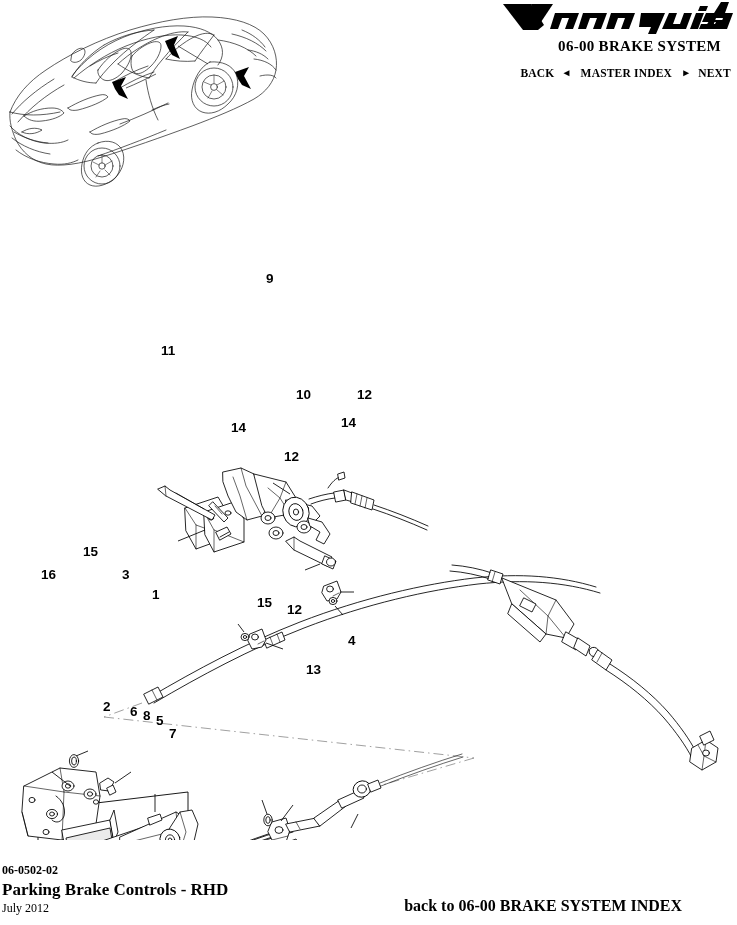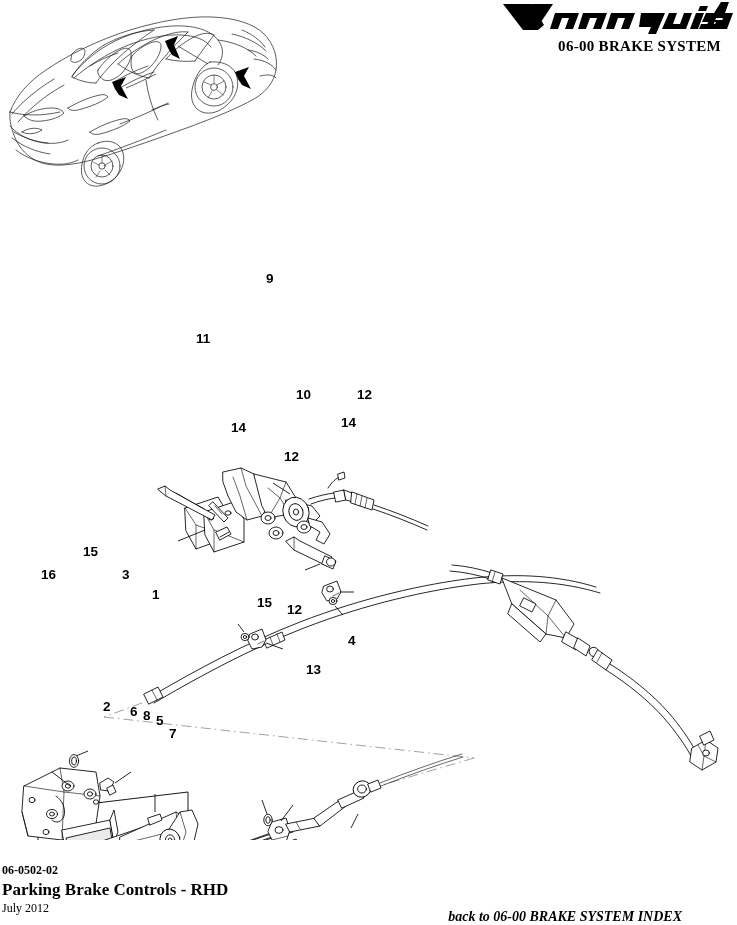--- a/index.html
+++ b/index.html
@@ -47,23 +47,23 @@
     color:#000;line-height:1;white-space:nowrap;
   }
 
   
   .footer{position:absolute;left:0;bottom:0;width:685px;height:60px;}
   .ft-left{position:absolute;left:2px;bottom:8px;line-height:1.32;}
   .ft-code{font-family:"Liberation Serif",serif;font-weight:bold;font-size:12px;}
   .ft-name{font-family:"Liberation Serif",serif;font-weight:bold;font-size:17px;}
   .ft-date{font-family:"Liberation Serif",serif;font-size:12px;}
   .ft-link{
-    position:absolute;right:3px;bottom:0;
-    font-family:"Liberation Serif",serif;font-weight:bold;font-size:14px;
-    cursor:pointer;white-space:nowrap;font-style:italic;
+    position:absolute;right:3px;bottom:10px;
+    font-family:"Liberation Serif",serif;font-weight:bold;font-size:16px;
+    cursor:pointer;white-space:nowrap;
   }
 </style>
 </head>
 <body>
 
 <div class="page">
 
   <div class="hdr-car">
     <svg viewBox="0 0 290 190" width="290" height="190" aria-hidden="true">
       <g fill="none" stroke="#1a1a1a" stroke-width="0.7" stroke-linejoin="round" stroke-linecap="round">
@@ -199,20 +199,21 @@
         <path d="M197 6 L205 6 L203 11 L195 11 Z" transform="translate(2,0)"></path>
 
         <path d="M204 13 L226 13 L224 18 L210 18 L209 20 L223 20 L219 29 L197 29 L199 24 L213 24 L214 22 L200 22 Z" transform="translate(1,0)"></path>
 
         <path d="M224 2 L232 2 L228 13 L236 13 L230 29 L222 29 L226 18 L219 18 L215 29 L207 29 Z" transform="translate(-4,0)"></path>
       </g>
     </svg>
 
     <div class="sys-title">06-00 BRAKE SYSTEM</div>
 
+    <div class="navrow"><span class="nav-lbl">BACK</span><span class="gap2"></span><span class="tri">◄</span><span class="gap"></span><span class="nav-lbl">MASTER INDEX</span><span class="gap"></span><span class="tri">►</span><span class="gap2"></span><span class="nav-lbl">NEXT</span></div>
   </div>
 
   <div class="diagram">
     <svg viewBox="0 0 737 640" width="737" height="640" aria-hidden="true">
       <defs>
         <style>
           .ln{fill:none;stroke:#000;stroke-width:0.85;stroke-linejoin:round;stroke-linecap:round;}
           .lnf{fill:#fff;stroke:#000;stroke-width:0.85;stroke-linejoin:round;stroke-linecap:round;}
           .thin{fill:none;stroke:#000;stroke-width:0.6;stroke-linecap:round;}
           .shade{fill:#ebebeb;stroke:#000;stroke-width:0.85;stroke-linejoin:round;}
@@ -521,21 +522,21 @@
     <div class="cal" style="left: 152px; top: 388px;">1</div>
     <div class="cal" style="left: 103px; top: 500px;">2</div>
     <div class="cal" style="left: 122px; top: 368px;">3</div>
     <div class="cal" style="left: 348px; top: 434px;">4</div>
     <div class="cal" style="left: 156px; top: 514px;">5</div>
     <div class="cal" style="left: 130px; top: 505px;">6</div>
     <div class="cal" style="left: 169px; top: 527px;">7</div>
     <div class="cal" style="left: 143px; top: 509px;">8</div>
     <div class="cal" style="left: 266px; top: 72px;">9</div>
     <div class="cal" style="left: 296px; top: 188px;">10</div>
-    <div class="cal" style="left: 161px; top: 132px; margin-left: 35px;">11</div>
+    <div class="cal" style="left: 161px; top: 144px;">11</div>
     <div class="cal" style="left: 357px; top: 188px;">12</div>
     <div class="cal" style="left: 284px; top: 250px;">12</div>
     <div class="cal" style="left: 287px; top: 403px;">12</div>
     <div class="cal" style="left: 306px; top: 463px;">13</div>
     <div class="cal" style="left: 341px; top: 216px;">14</div>
     <div class="cal" style="left: 231px; top: 221px;">14</div>
     <div class="cal" style="left: 83px; top: 345px;">15</div>
     <div class="cal" style="left: 257px; top: 396px;">15</div>
     <div class="cal" style="left: 41px; top: 368px;">16</div>
   </div>

